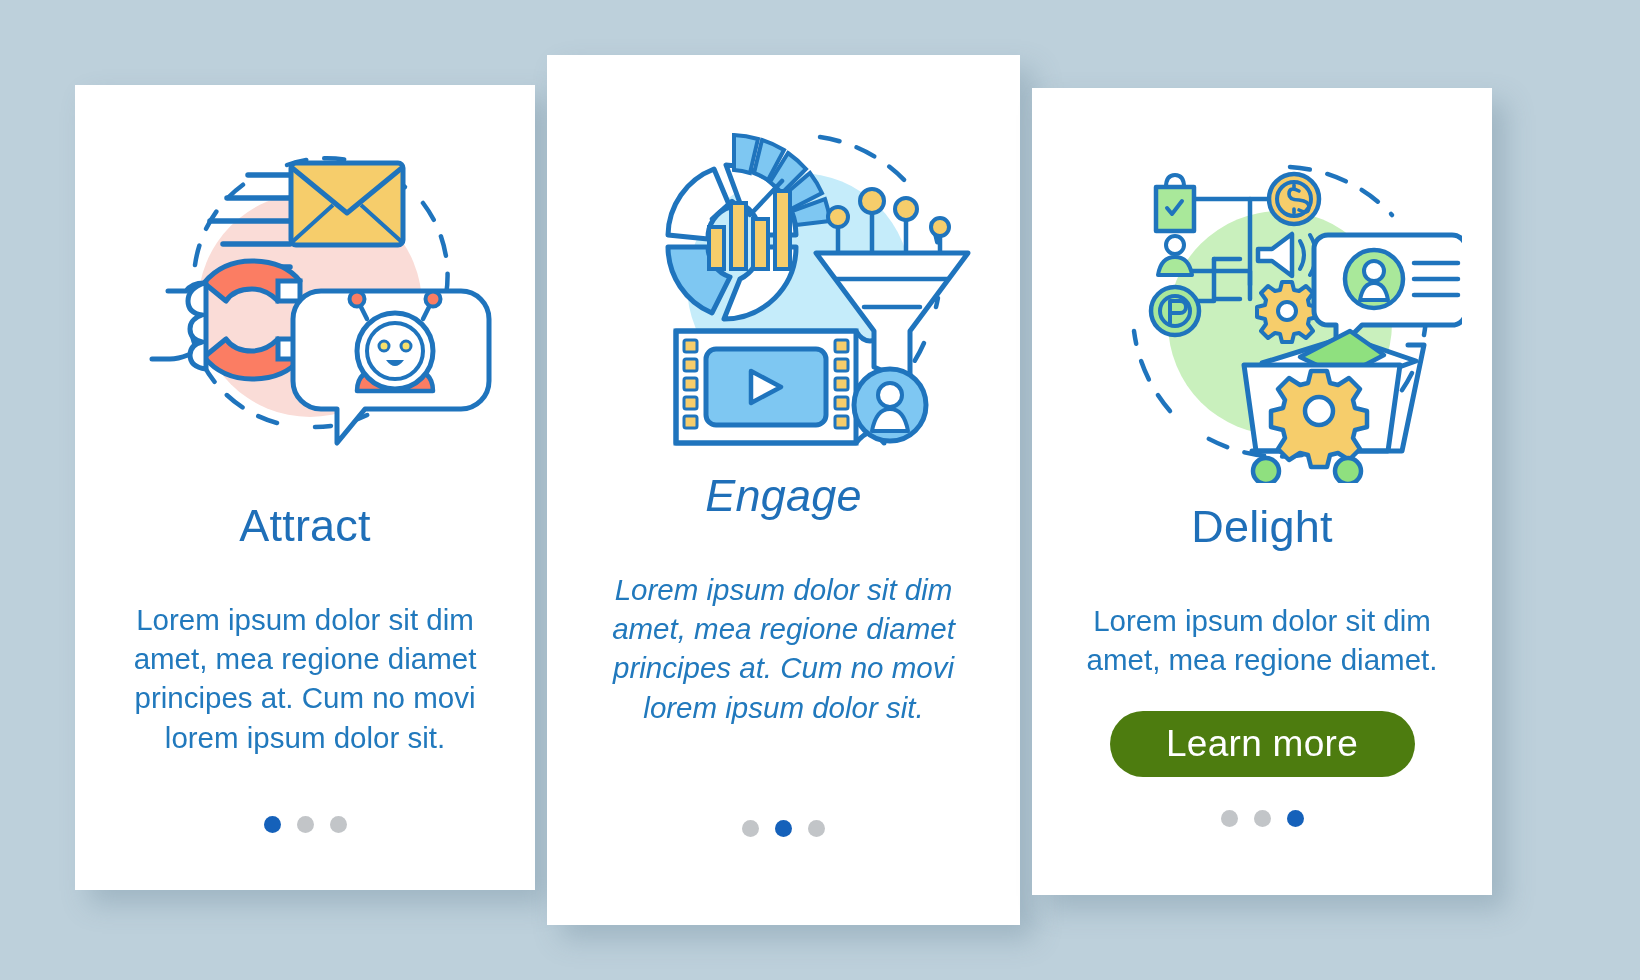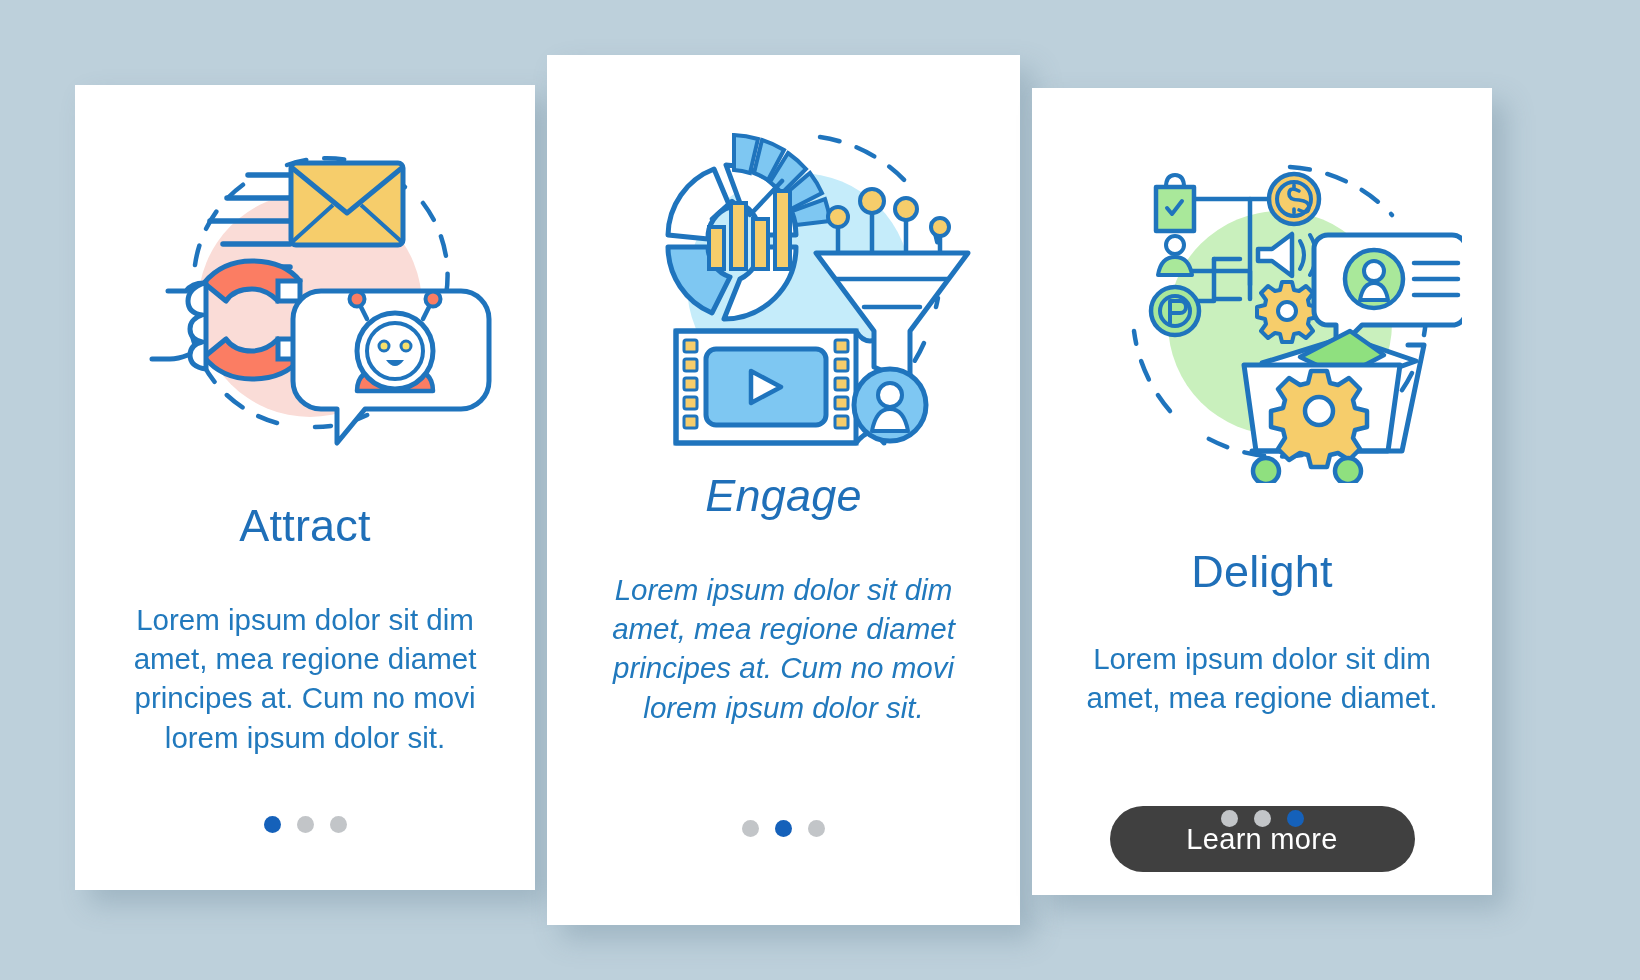--- a/index.html
+++ b/index.html
@@ -14,21 +14,21 @@
   .card {
     position: absolute;
     background: #ffffff;
     box-shadow: 14px 14px 26px rgba(90,120,140,0.30);
     display: flex;
     flex-direction: column;
     align-items: center;
   }
   #card-attract  { left: 75px;   top: 85px;  width: 460px; height: 805px; }
   #card-engage   { left: 547px;  top: 55px;  width: 473px; height: 870px; font-style: italic; }
-  #card-delight  { left: 1032px; top: 88px;  width: 460px; height: 807px; gap: 45px; }
+  #card-delight  { left: 1032px; top: 88px;  width: 460px; height: 807px; }
 
   .illus-wrap {
     width: 100%;
     display: flex;
     justify-content: center;
     align-items: center;
   }
   #card-attract  .illus-wrap { height: 400px; padding-top: 30px; }
   #card-engage   .illus-wrap { height: 400px; padding-top: 40px; }
   #card-delight  .illus-wrap { height: 400px; padding-top: 30px; }
@@ -47,31 +47,31 @@
 
   .body-text {
     color: #2179bd;
     font-size: 29.5px;
     line-height: 1.33;
     text-align: center;
     font-weight: 400;
   }
   #card-attract .body-text { margin-top: 52px; width: 360px; }
   #card-engage  .body-text { margin-top: 52px; width: 370px; }
-  #card-delight .body-text { width: 380px; text-align: center; }
+  #card-delight .body-text { margin-top: 52px; width: 380px; text-align: center; }
 
   .learn-btn {
-    margin-top: 44px;
-    background: #404040;
+    margin-top: 32px;
+    background: #4d7c0f;
     color: #ffffff;
     border: none;
     border-radius: 40px;
     width: 305px;
     height: 66px;
-    font-size: 29px;
+    font-size: 37px;
     font-family: "Liberation Sans", sans-serif;
     cursor: pointer;
     letter-spacing: 0.3px;
   }
 
   .dots {
     position: absolute;
     left: 0; right: 0;
     display: flex;
     justify-content: center;

